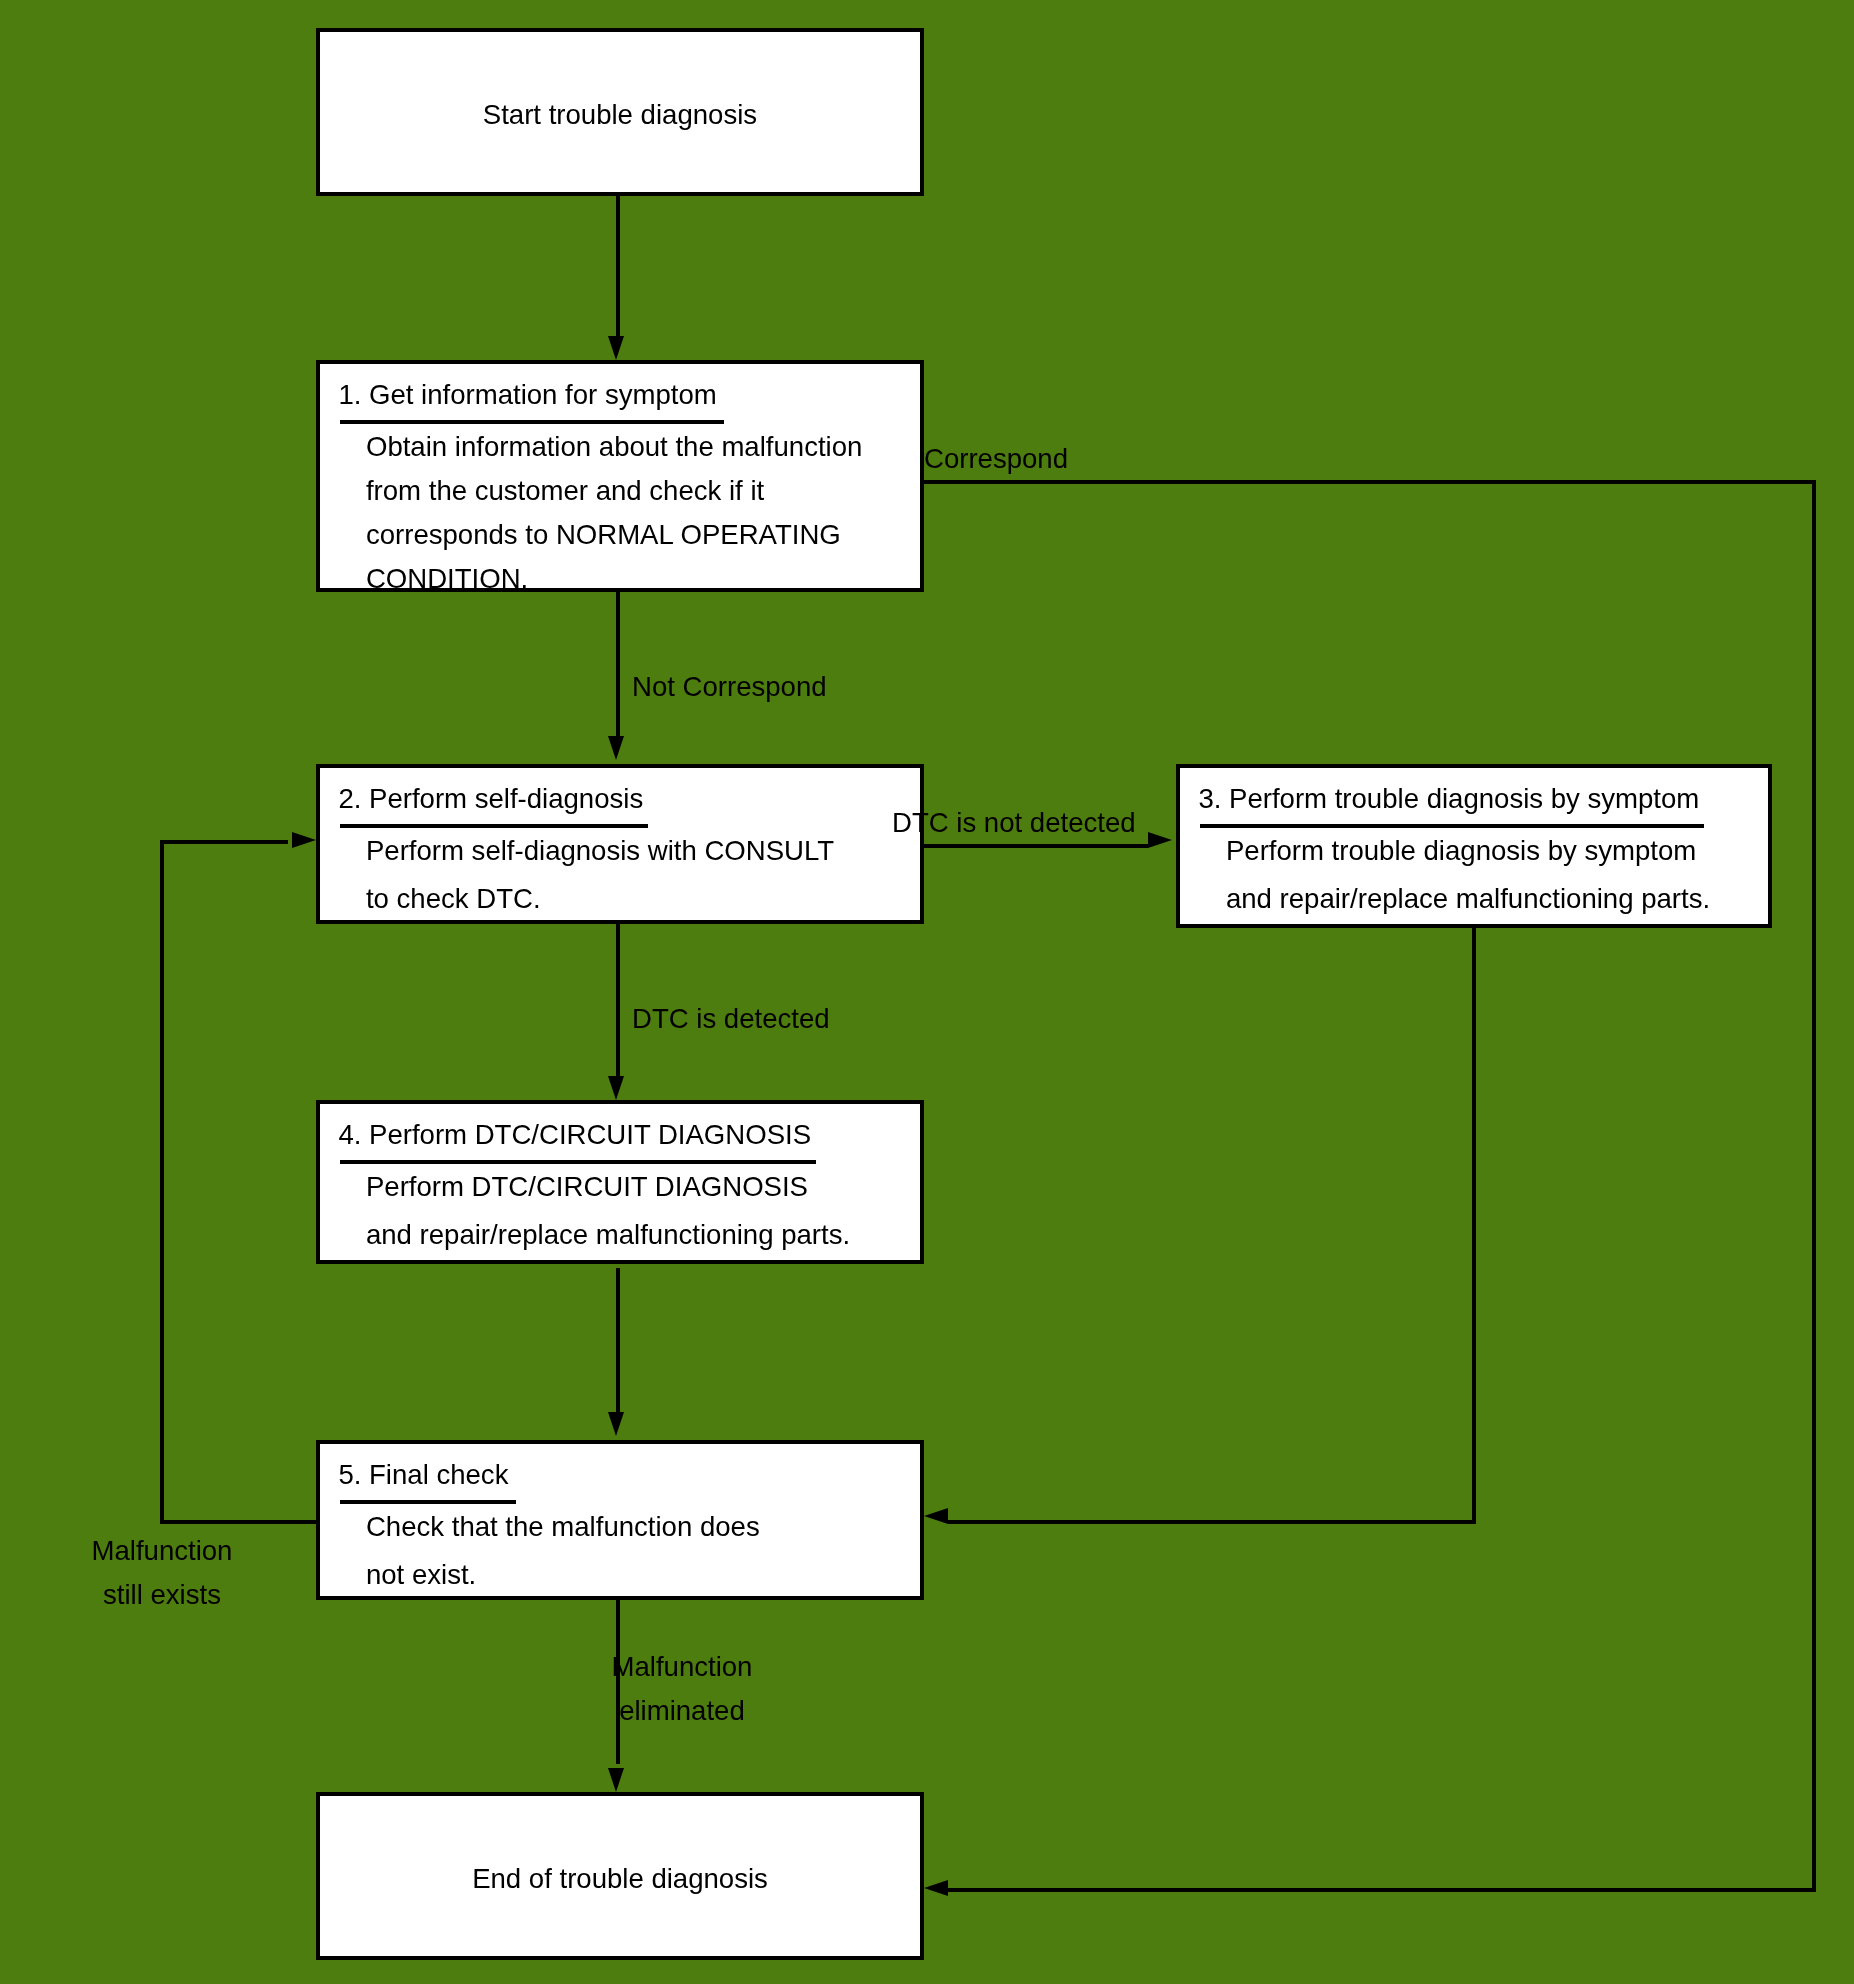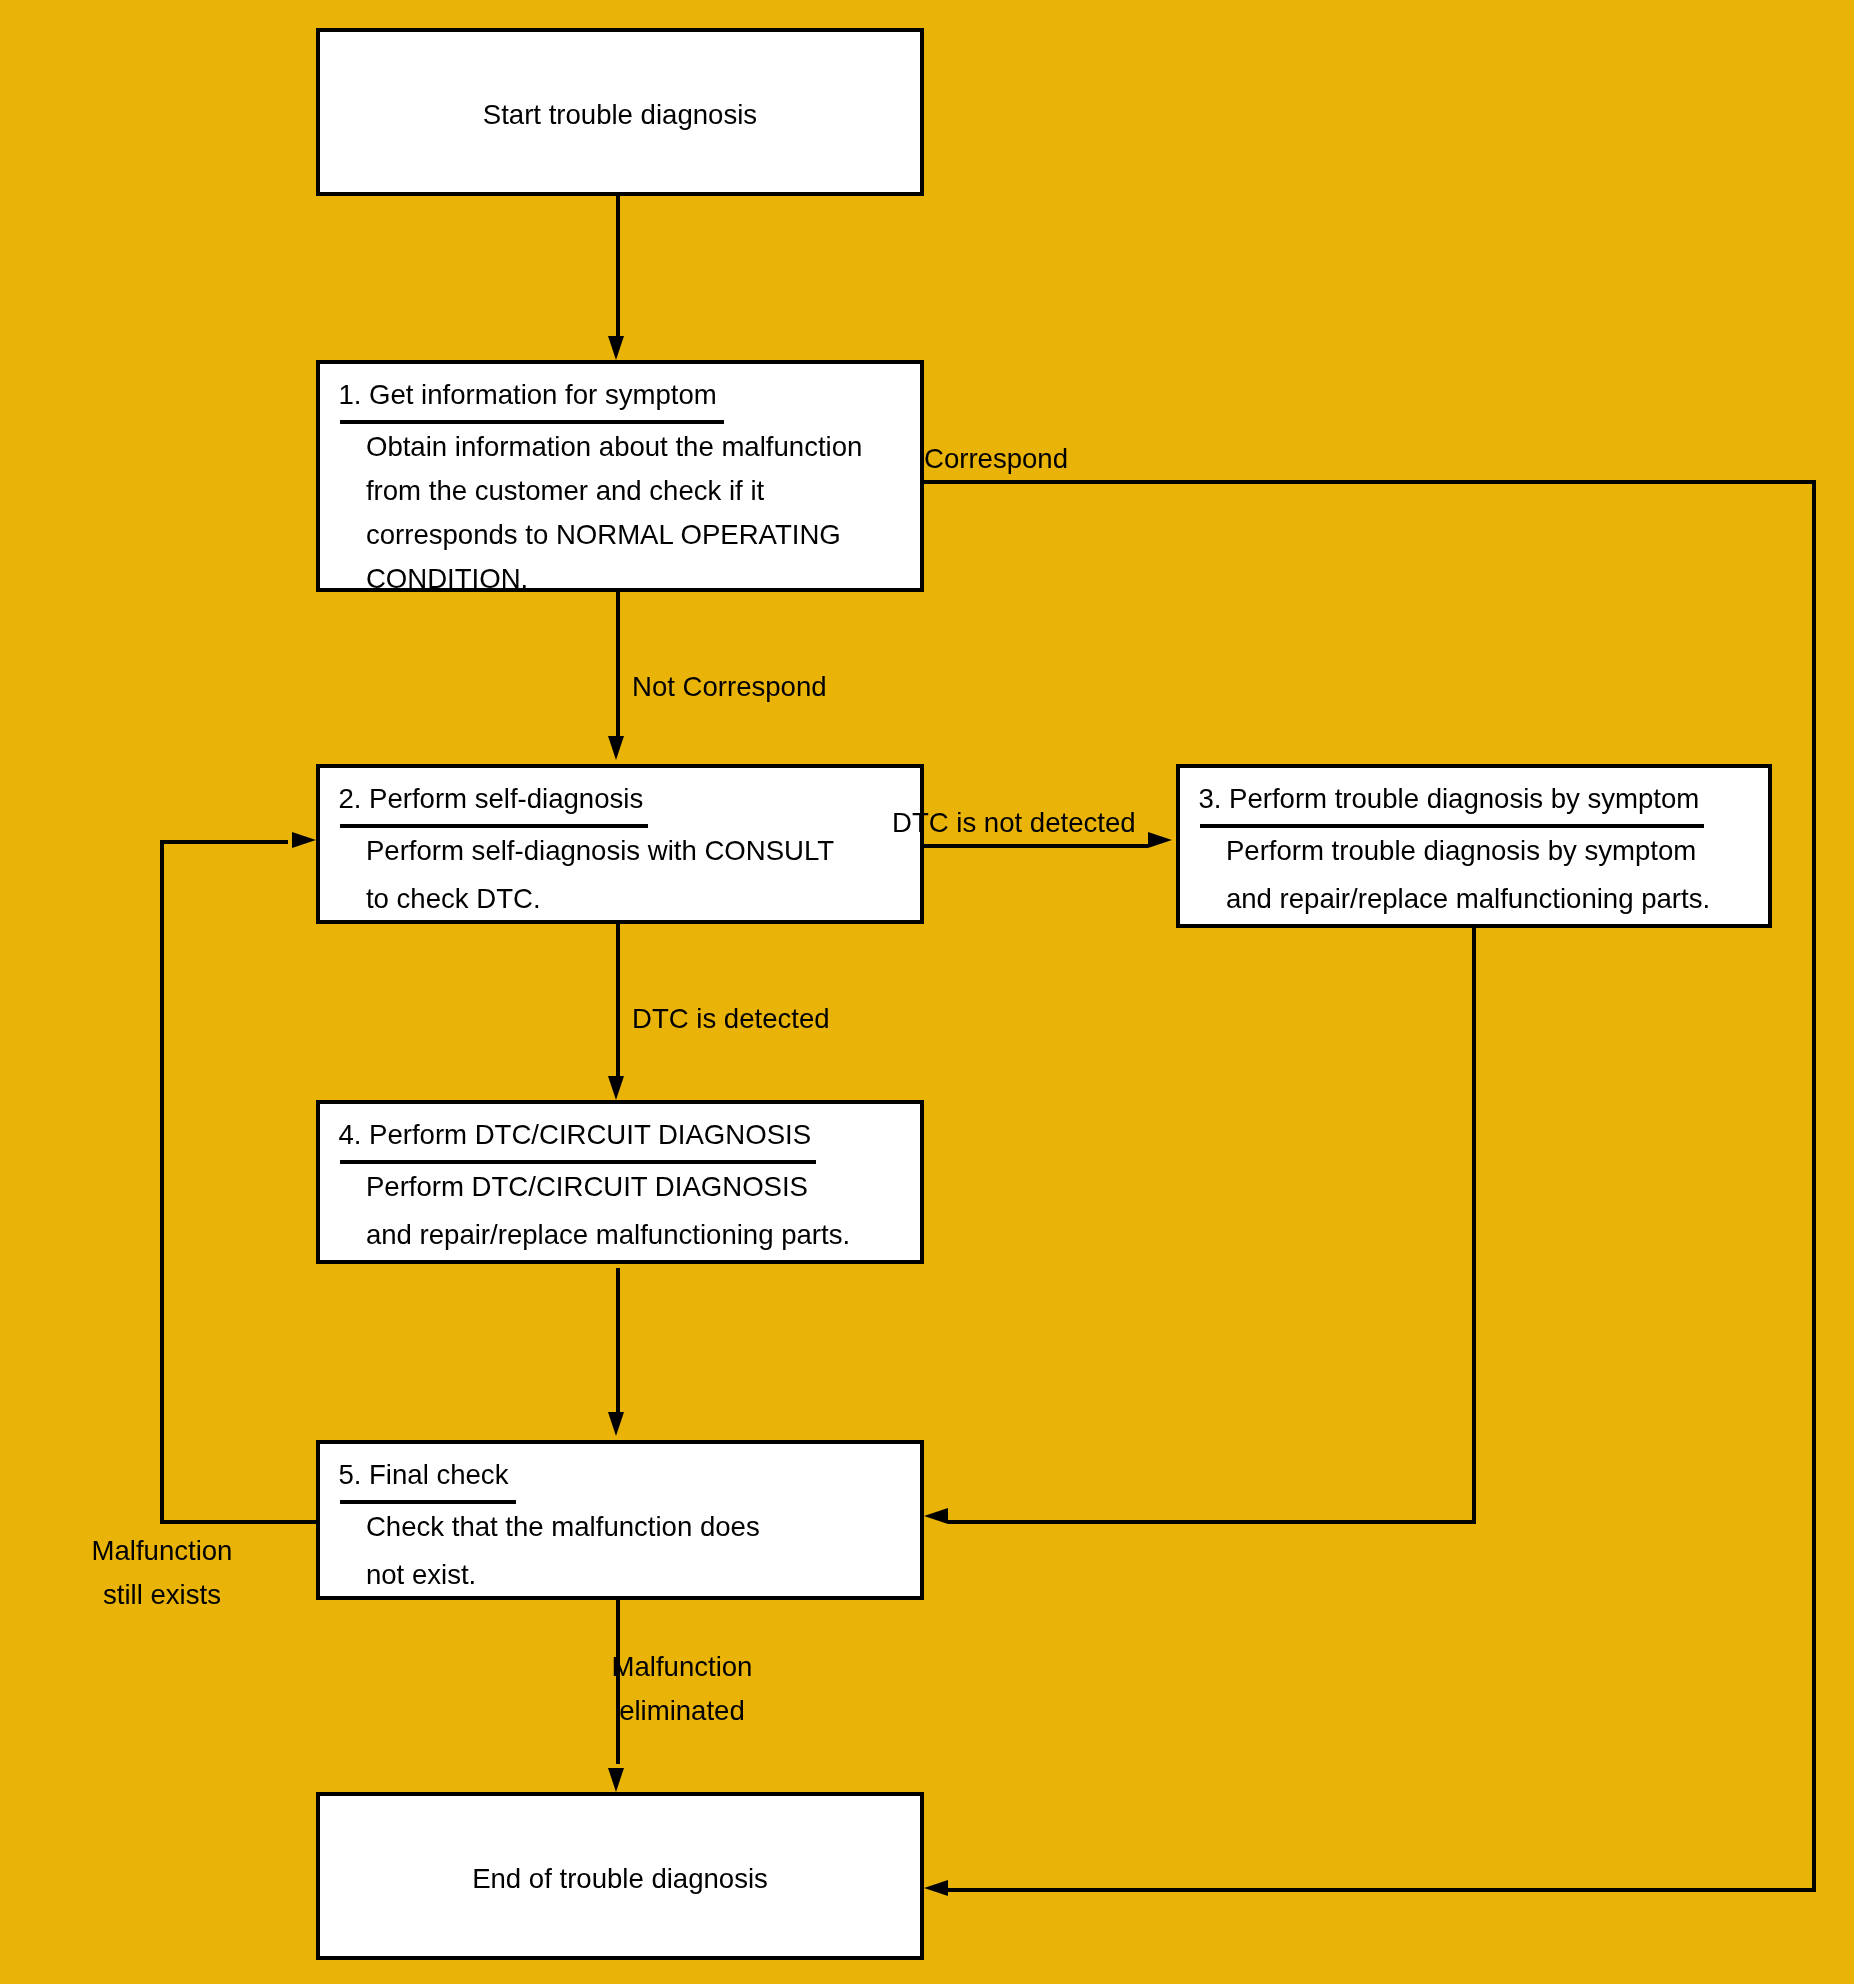--- a/index.html
+++ b/index.html
@@ -4,21 +4,21 @@
 <style>
   html, body {
     margin: 0;
     padding: 0;
     background: #ffffff;
   }
   #stage {
     position: relative;
     width: 1855px;
     height: 1985px;
-    background: #eab308;
+    background: #4d7c0f;
     overflow: hidden;
   }
   #canvas {
     position: absolute;
     left: 0; top: 0;
     width: 464px;
     height: 496px;
     transform: scale(4);
     transform-origin: 0 0;
     font-family: "Liberation Sans", "DejaVu Sans", sans-serif;

